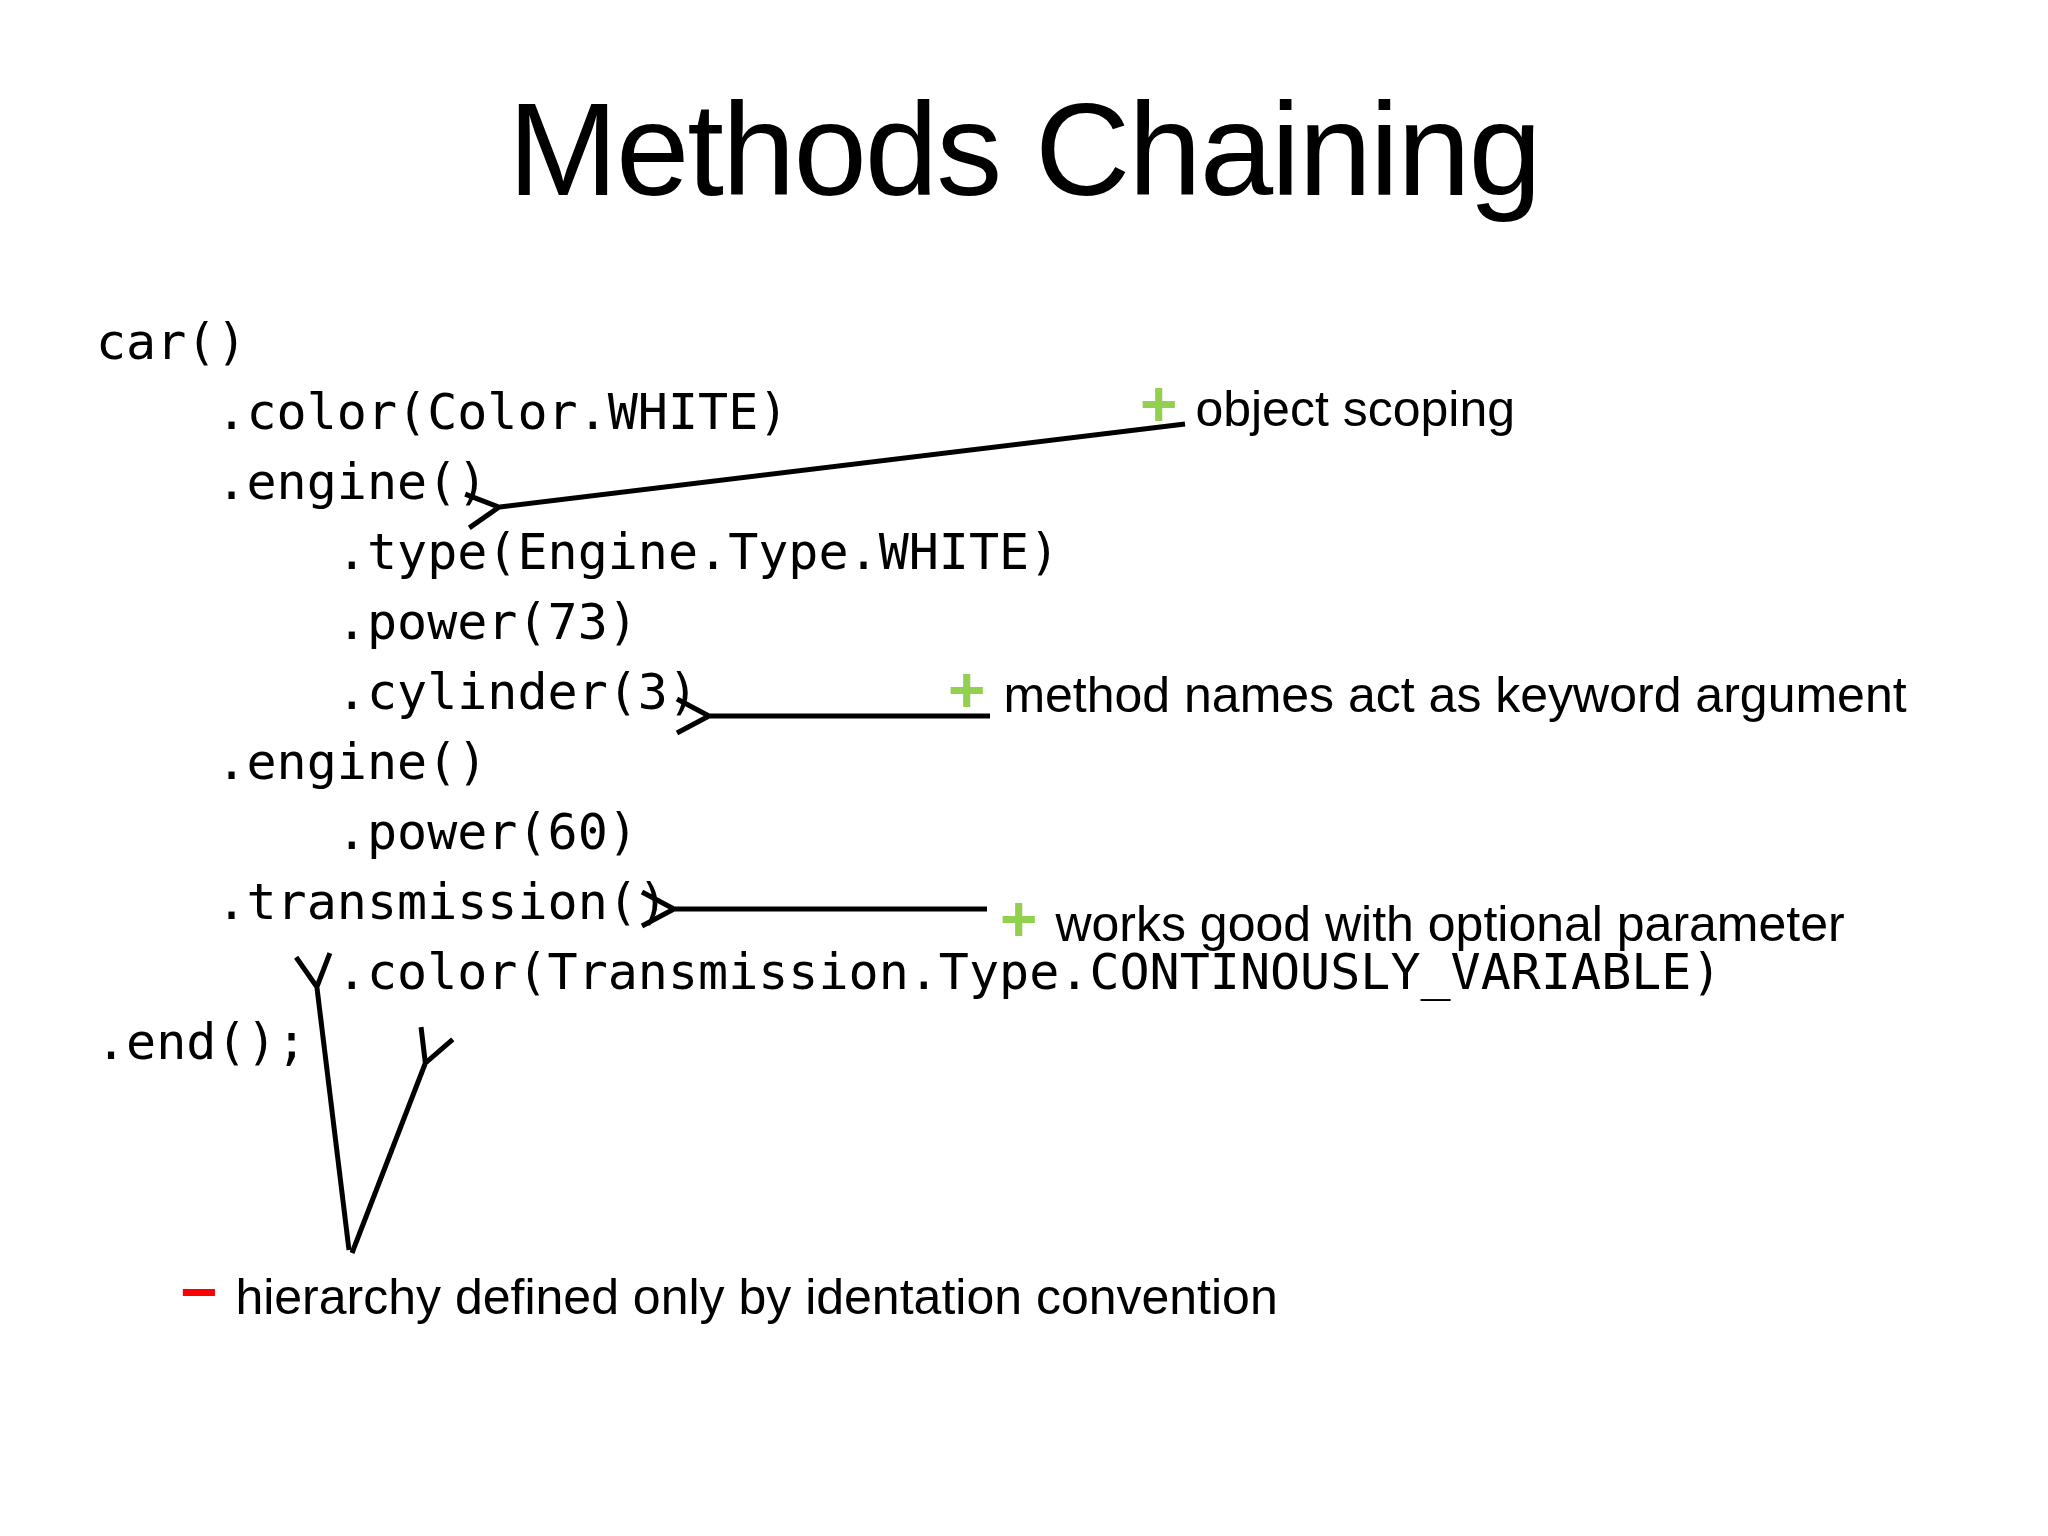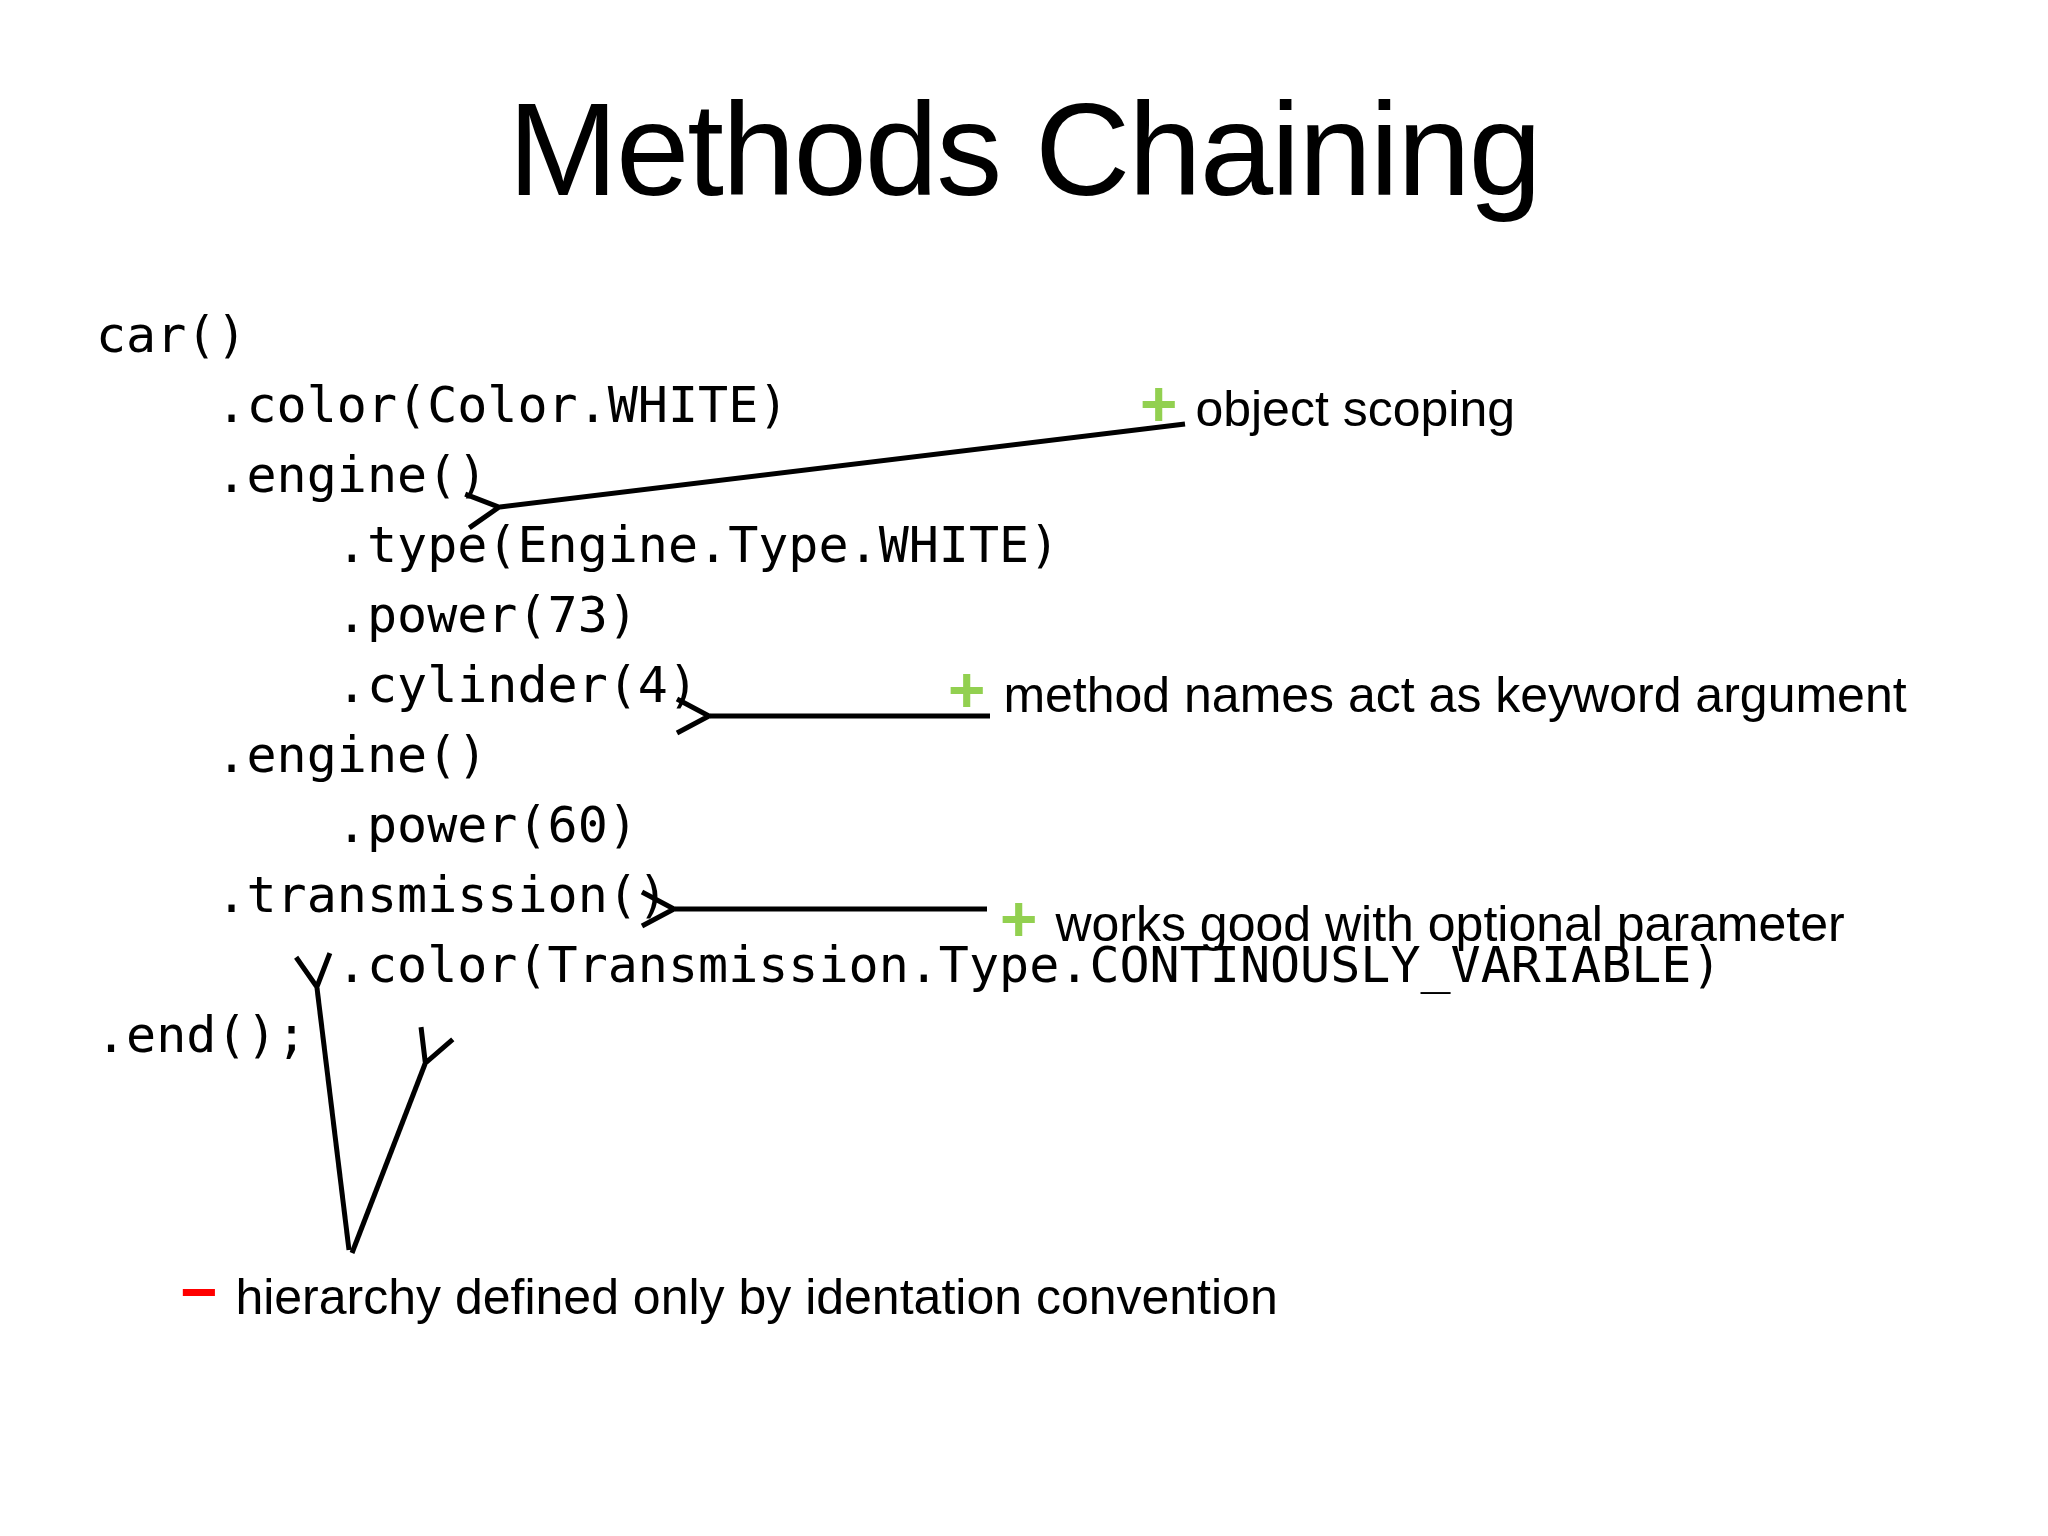--- a/index.html
+++ b/index.html
@@ -24,21 +24,21 @@
     text-align: center;
     font-size: 132px;
     font-weight: 400;
     line-height: 1.3;
     letter-spacing: -2px;
     color: var(--color-text, #000);
   }
   .code {
     position: absolute;
     left: 96px;
-    top: 300px;
+    top: 307px;
     font-family: "DejaVu Sans Mono", "Liberation Mono", monospace;
     font-size: 50px;
     color: var(--color-text, #000);
   }
   .code .code-line {
     height: 70px;
     line-height: 70px;
     white-space: pre;
   }
   .ann {
@@ -82,21 +82,21 @@
 <div class="slide">
 
   <div class="title">Methods Chaining</div>
 
   <div class="code">
     <div class="code-line">car()</div>
     <div class="code-line">    .color(Color.WHITE)</div>
     <div class="code-line">    .engine()</div>
     <div class="code-line">        .type(Engine.Type.WHITE)</div>
     <div class="code-line">        .power(73)</div>
-    <div class="code-line">        .cylinder(4)</div>
+    <div class="code-line">        .cylinder(3)</div>
     <div class="code-line">    .engine()</div>
     <div class="code-line">        .power(60)</div>
     <div class="code-line">    .transmission()</div>
     <div class="code-line">        .color(Transmission.Type.CONTINOUSLY_VARIABLE)</div>
     <div class="code-line">.end();</div>
   </div>
 
   <div class="ann" id="ann-object-scoping">
     <span class="sign plus">+</span>
     <span class="label">object scoping</span>

